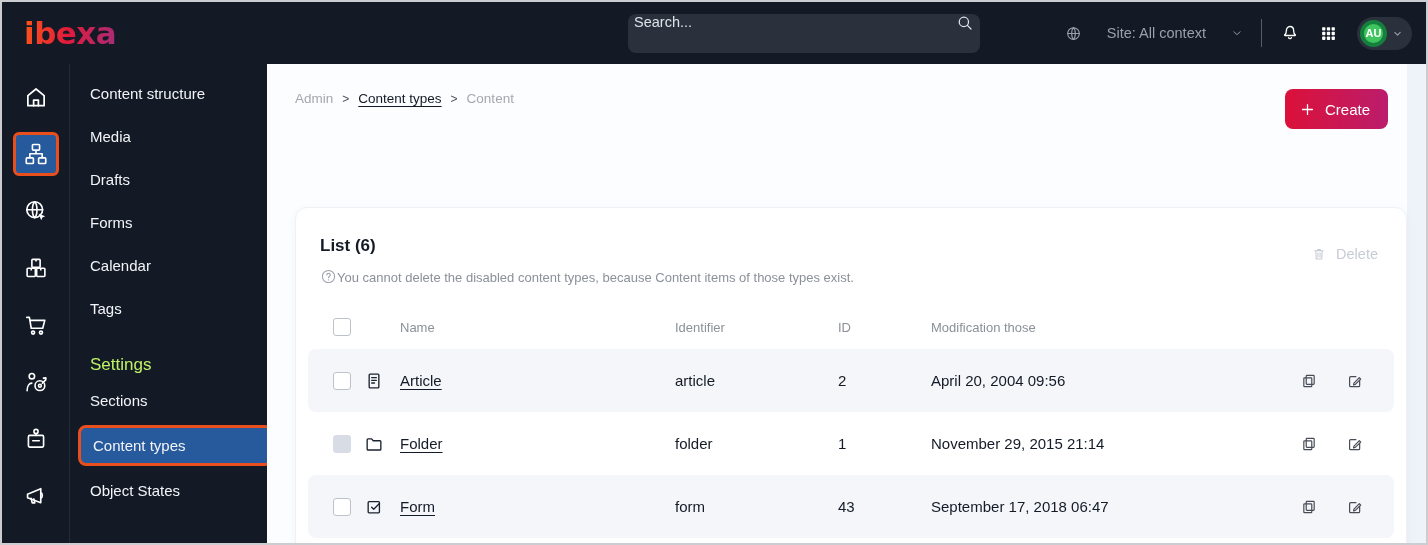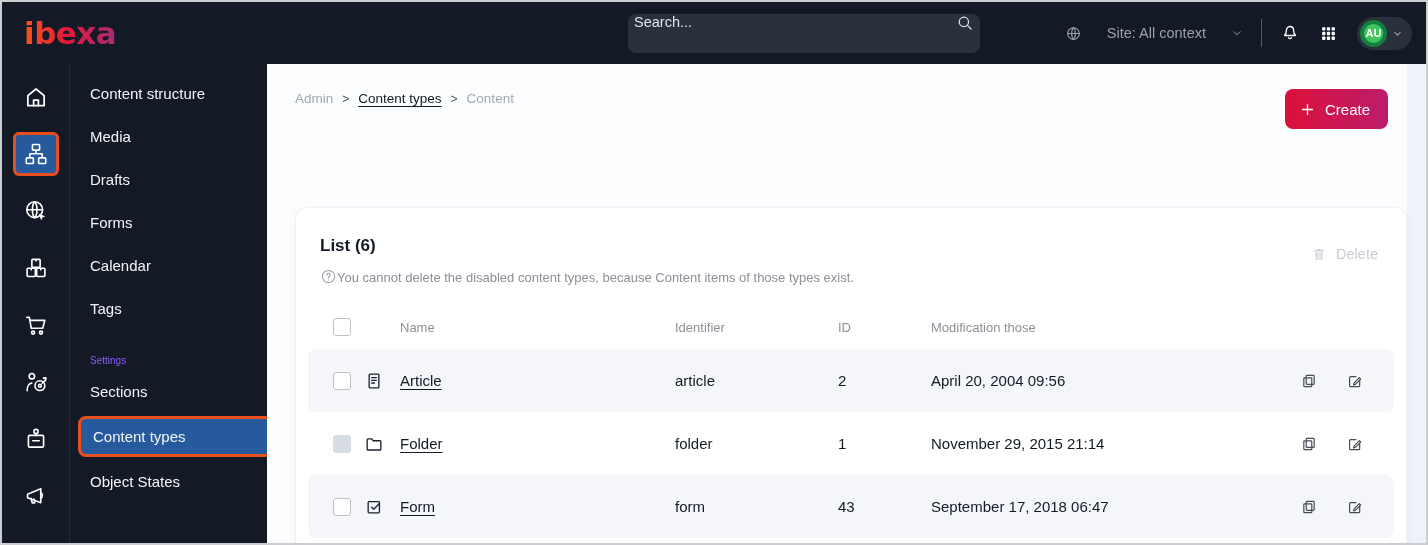--- a/index.html
+++ b/index.html
@@ -28,21 +28,21 @@
   
   .rail { position:absolute; top:62px; left:0; bottom:0; width:67px; background:#131a26;
           display:flex; flex-direction:column; align-items:center; padding-top:4px; }
   .rail-slot { height:57px; display:flex; align-items:center; justify-content:center; width:100%; cursor:pointer; color:#fff; }
   .rail-active-box { background:#275a9c; border:3px solid #e94e1d; border-radius:6px; padding:6px 7px; display:flex; }
 
   
   .menu { position:absolute; top:62px; left:67px; width:212px; bottom:0; background:#131a26;
           border-left:1px solid #222b38; padding-top:8px; }
   .menu-item { height:43px; display:flex; align-items:center; padding-left:20px; color:#f2f4f7; font-size:15px; cursor:pointer; }
-  .menu-section-label { margin:25px 0 4px 20px; color:#8b5cf6; font-size:10px; }
+  .menu-section-label { margin:25px 0 4px 20px; color:#bef264; font-size:17px; }
   .menu-item.active { height:auto; background:#275a9c; border:3px solid #e94e1d; border-radius:8px;
                       margin:3px 8px; padding:9px 0 9px 12px; }
 
   
   .main { position:absolute; top:62px; left:265px; right:0; bottom:0; background:#fcfdfe; }
   .scroll-track { position:absolute; top:0; right:0; width:19px; bottom:0; background:#eef3fa; }
   .breadcrumb { position:absolute; top:27px; left:28px; display:flex; align-items:center; gap:9px; font-size:13.5px; }
   .crumb-muted { color:#a3a8b0; }
   .crumb-sep { color:#4b515b; font-size:12px; }
   .crumb-link { color:#131b27; text-decoration:underline; text-underline-offset:3px; cursor:pointer; }

